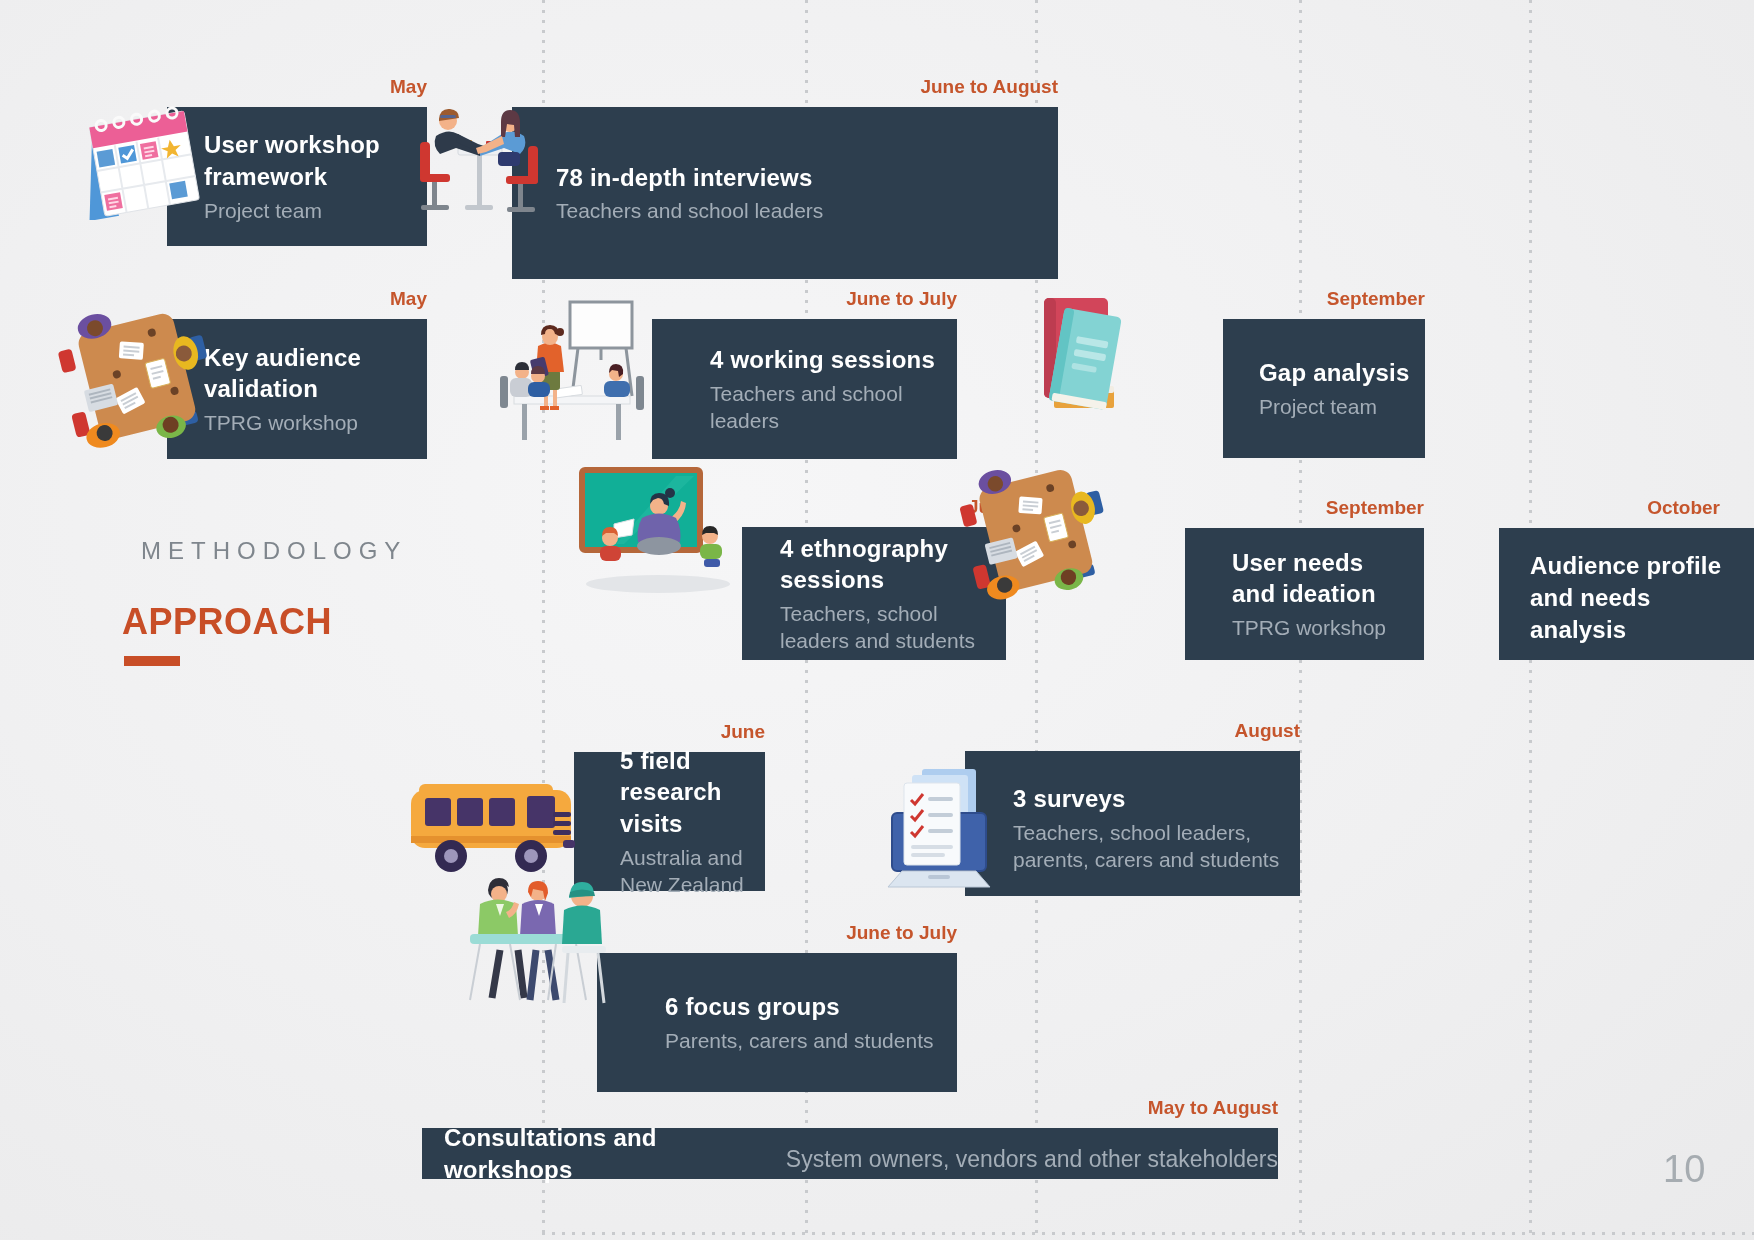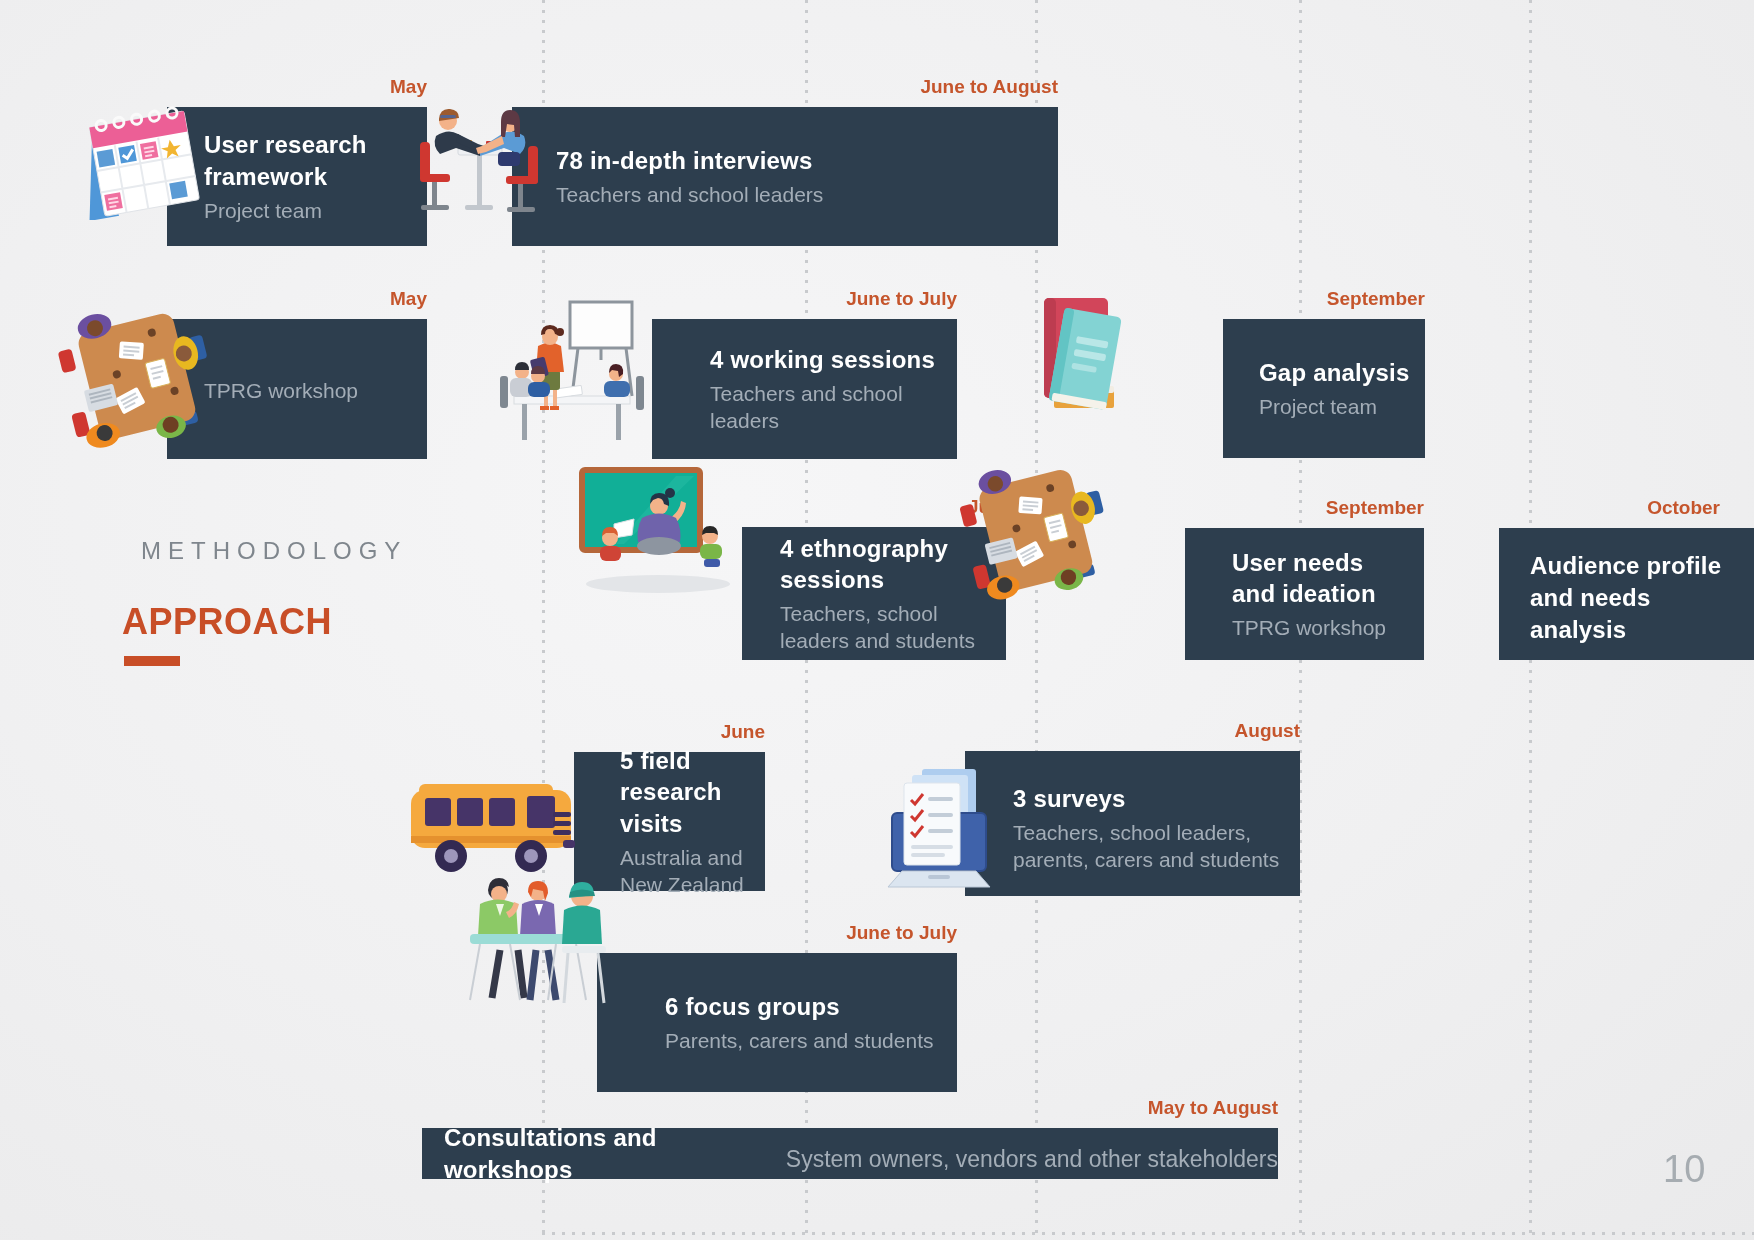--- a/index.html
+++ b/index.html
@@ -34,21 +34,21 @@
   <div class="vline" style="left:1299px"></div>
   <div class="vline" style="left:1529px"></div>
   <div class="hline" style="left:542px;top:1232px;width:1212px"></div>
 
   <div class="eyebrow">METHODOLOGY</div>
   <div class="heading">APPROACH</div>
   <div class="heading-dash"></div>
 
   <div class="card" style="left:167px;top:107px;width:260px;height:139px;padding:0 12px 0 37px">
     <div class="date-label">May</div>
-    <div class="card-title">User research framework</div>
+    <div class="card-title">User workshop framework</div>
     <div class="card-sub">Project team</div>
   </div>
   <svg class="illus" style="left:66px;top:98px" width="142" height="122" viewBox="0 0 142 122">
     <g transform="rotate(-10 70 64)">
       <polygon points="14,114 31,32 44,114" fill="#4f97d8"></polygon>
       <rect x="30" y="22" width="96" height="90" rx="3" fill="#ffffff" stroke="#e0e3e7"></rect>
       <rect x="30" y="22" width="96" height="21" fill="#ec5f96"></rect>
       <g fill="none" stroke="#fafafa" stroke-width="3">
         <circle cx="42" cy="22" r="5"></circle>
           <circle cx="60" cy="22" r="5"></circle>
@@ -64,21 +64,21 @@
       <path d="M58,55 l4,4 7,-8" fill="none" stroke="#ffffff" stroke-width="3"></path>
       <rect x="77" y="47" width="16" height="16" fill="#ef6f9f"></rect>
       <path d="M80,52 h10 M80,56 h10 M80,60 h7" stroke="#ffd7e6" stroke-width="2"></path>
       <polygon points="107,48 110,55 117,55 111,59 113,66 107,62 101,66 103,59 97,55 104,55" fill="#f2b531"></polygon>
       <rect x="33" y="91" width="16" height="16" fill="#ef6f9f"></rect>
       <path d="M36,96 h10 M36,100 h10 M36,104 h7" stroke="#ffd7e6" stroke-width="2"></path>
       <rect x="99" y="91" width="16" height="16" fill="#5b9bd5"></rect>
     </g>
   </svg>
 
-  <div class="card" style="left:512px;top:107px;width:546px;height:139px;padding:0 16px 0 44px">
+  <div class="card" style="left:512px;top:107px;width:546px;height:172px;padding:0 16px 0 44px">
     <div class="date-label">June to August</div>
     <div class="card-title">78 in-depth interviews</div>
     <div class="card-sub">Teachers and school leaders</div>
   </div>
   <svg class="illus" style="left:406px;top:88px" width="148" height="134" viewBox="0 0 148 134">
     <rect x="14" y="54" width="10" height="38" rx="4" fill="#cf3730"></rect>
     <rect x="14" y="86" width="30" height="8" rx="3" fill="#cf3730"></rect>
     <rect x="26" y="94" width="5" height="24" fill="#7e858d"></rect>
     <rect x="15" y="117" width="28" height="5" rx="2" fill="#7e858d"></rect>
     <rect x="122" y="58" width="10" height="38" rx="4" fill="#cf3730"></rect>
@@ -97,20 +97,21 @@
     <path d="M52,46 l20,10 6,2 -2,6 -8,-2 -18,-8 z" fill="#2e3a4a"></path>
     <path d="M118,48 q-12,-8 -22,-2 l-22,14 v8 l24,-8 16,6 q8,-8 4,-18 z" fill="#5b9bd5"></path>
     <circle cx="104" cy="35" r="9" fill="#f3b289"></circle>
     <path d="M95,34 q0,-12 9,-12 q10,0 10,13 v14 h-5 l-1,-12 -7,-1 -2,13 h-4 z" fill="#5d3944"></path>
     <path d="M96,48 l-20,10 -6,2 2,6 8,-2 18,-8 z" fill="#f3b289"></path>
     <rect x="92" y="64" width="22" height="14" rx="4" fill="#2e3a6e"></rect>
   </svg>
 
   <div class="card" style="left:167px;top:319px;width:260px;height:140px;padding:0 12px 0 37px">
     <div class="date-label">May</div>
+    <div class="card-title">Key audience validation</div>
     <div class="card-sub">TPRG workshop</div>
   </div>
   <svg class="illus" style="left:46px;top:306px" width="178" height="142" viewBox="0 0 178 142">
     <g transform="rotate(-14 89 71)">
       <rect x="20" y="28" width="14" height="22" rx="4" fill="#cf3730"></rect>
       <rect x="150" y="46" width="14" height="24" rx="4" fill="#2e5fa3"></rect>
       <rect x="18" y="92" width="14" height="24" rx="4" fill="#cf3730"></rect>
       <rect x="118" y="118" width="22" height="12" rx="4" fill="#2e5fa3"></rect>
       <rect x="42" y="16" width="98" height="110" rx="12" fill="#cd8a4e"></rect>
       <g transform="rotate(18 92 44)">

